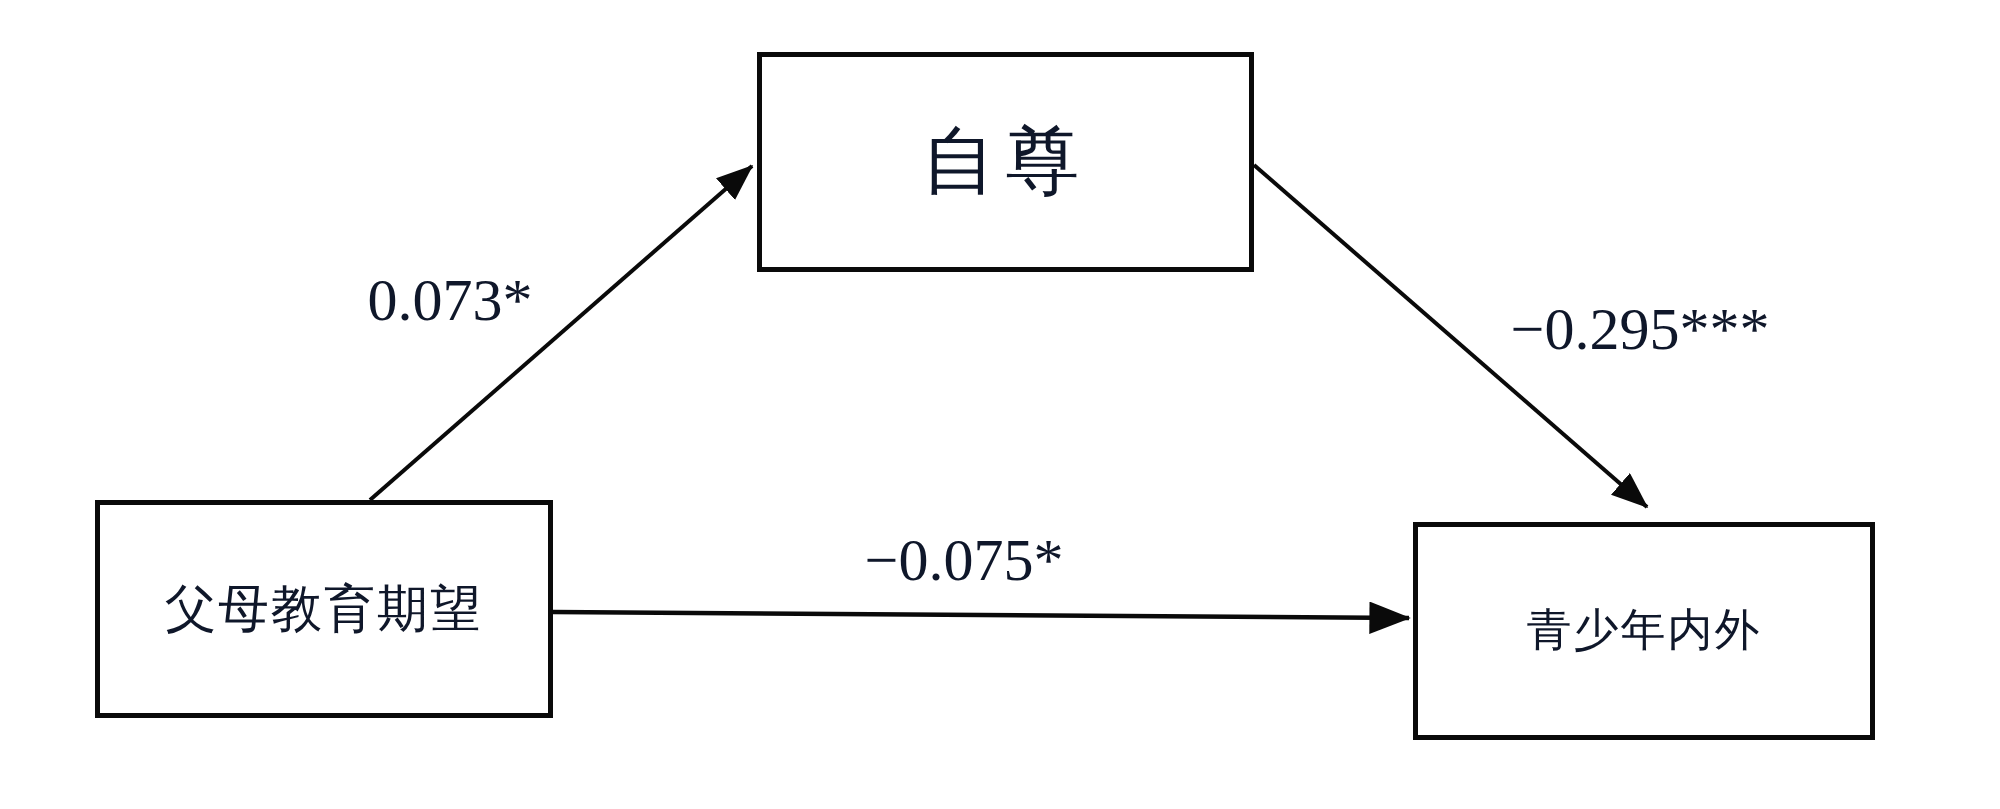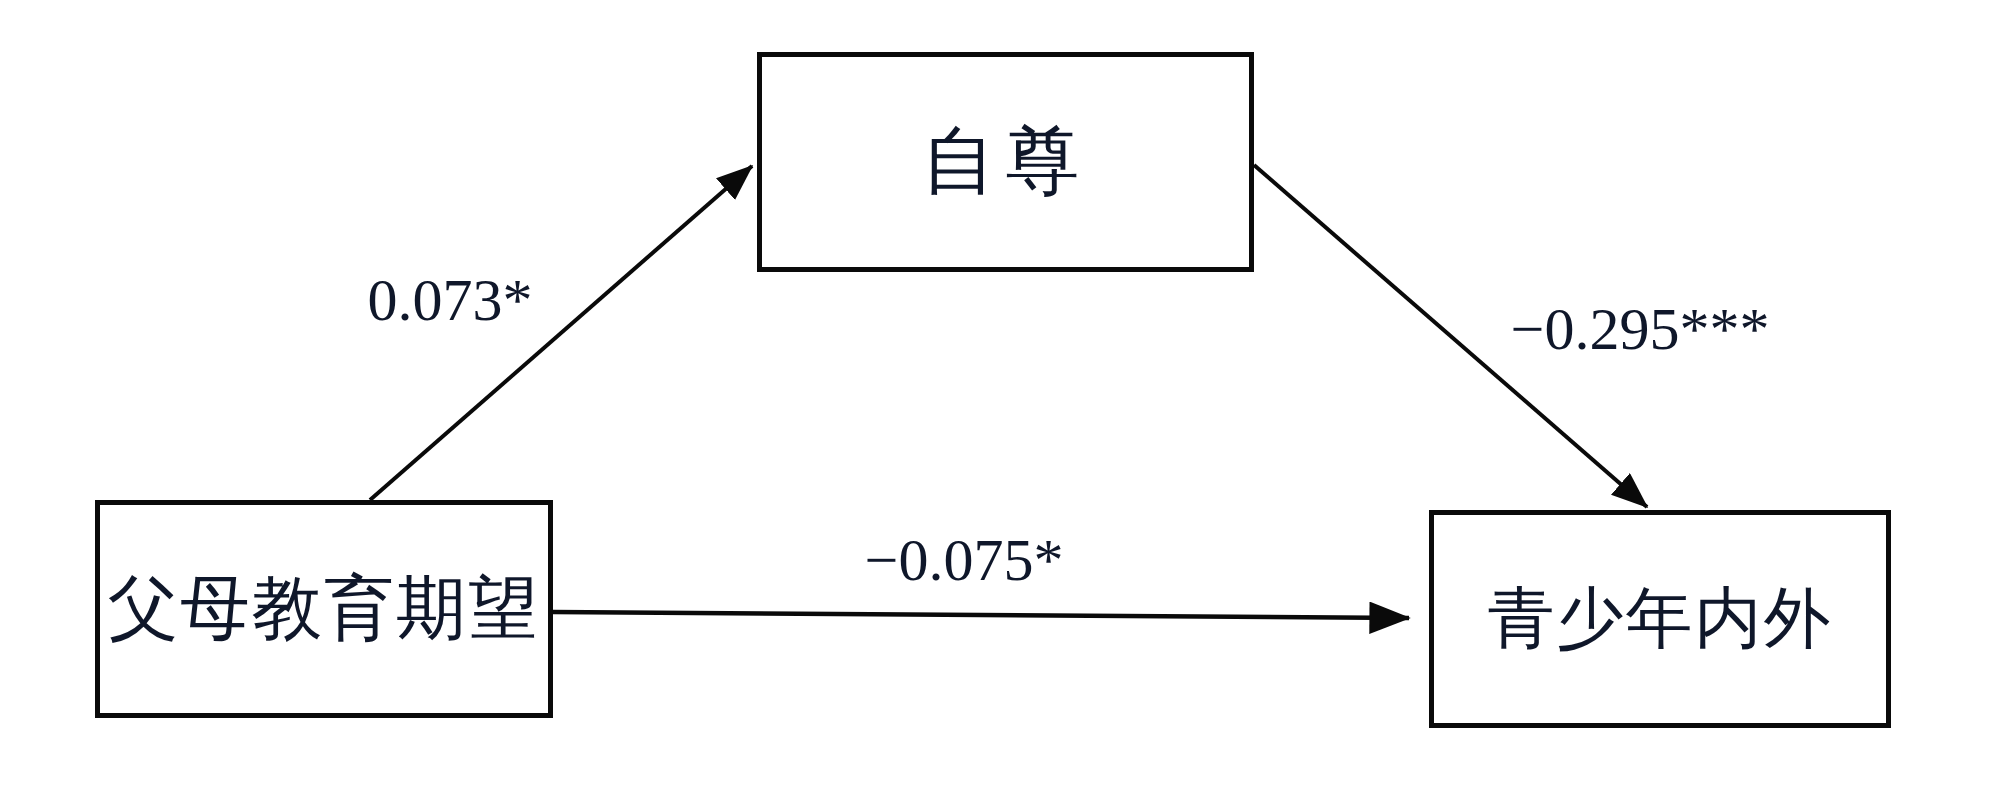--- a/index.html
+++ b/index.html
@@ -40,33 +40,32 @@
     width: 497px;
     height: 220px;
     font-size: 74px;
     letter-spacing: 10px;
   }
   .node-predictor {
     left: 95px;
     top: 500px;
     width: 458px;
     height: 218px;
-    font-size: 70px;
+    font-size: 51px;
     letter-spacing: 2px;
     text-align: center;
   }
   .node-outcome {
     left: 1413px;
-    top: 510px;
+    top: 522px;
     width: 462px;
     height: 218px;
-    font-size: 67px;
+    font-size: 45px;
     line-height: 1.18;
     letter-spacing: 2px;
-    margin-left: 16px;
   }
   .edge-label {
     position: absolute;
     transform: translate(-50%, -50%);
     font-size: 60px;
     white-space: nowrap;
     background: transparent;
     font-family: Liberation Serif, serif;
   }
   .edge-label-a { left: 450px;  top: 300px; }

